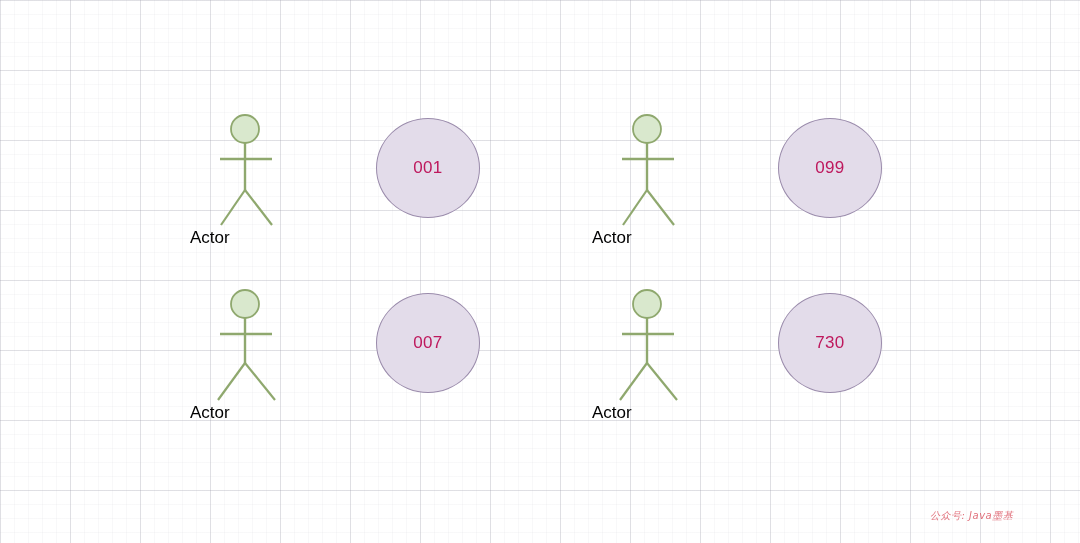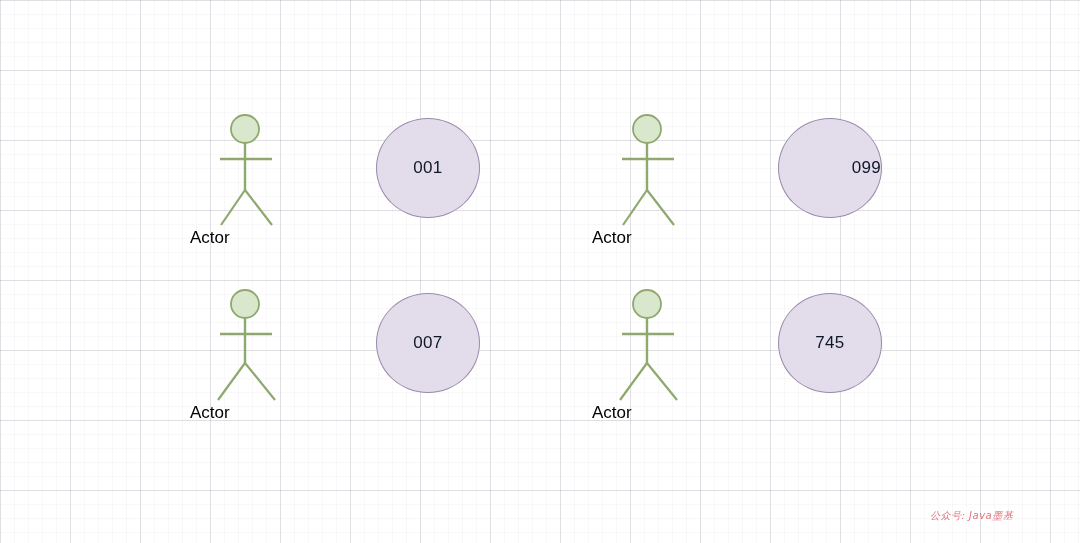--- a/index.html
+++ b/index.html
@@ -58,21 +58,21 @@
     border-radius: 50%;
     background: #e3dcea;
     border: 1.4px solid #9a8bab;
     box-sizing: border-box;
     display: flex;
     align-items: center;
     justify-content: center;
   }
   .usecase-label {
     font-size: 17px;
-    color: #0f172a;
+    color: #be185d;
     font-family: "Liberation Sans", sans-serif;
     letter-spacing: 0.3px;
   }
 
   
   .watermark {
     position: absolute;
     white-space: nowrap;
     pointer-events: none;
     font-family: "DejaVu Sans", sans-serif;
@@ -139,27 +139,27 @@
       <line x1="55" y1="80" x2="28" y2="117" stroke="#8fa86e" stroke-width="2.2"></line>
       <line x1="55" y1="80" x2="85" y2="117" stroke="#8fa86e" stroke-width="2.2"></line>
     </svg>
     <div class="actor-label">Actor</div>
   </div>
 
   <div class="usecase" style="left:376px; top:118px; width:104px; height:100px;">
     <span class="usecase-label">001</span>
   </div>
 
-  <div class="usecase" style="left:778px; top:118px; width:104px; height:100px;justify-content:flex-end;">
+  <div class="usecase" style="left:778px; top:118px; width:104px; height:100px;">
     <span class="usecase-label">099</span>
   </div>
 
   <div class="usecase" style="left:376px; top:293px; width:104px; height:100px;">
     <span class="usecase-label">007</span>
   </div>
 
   <div class="usecase" style="left:778px; top:293px; width:104px; height:100px;">
-    <span class="usecase-label">745</span>
+    <span class="usecase-label">730</span>
   </div>
 
   <div class="watermark watermark-red">公众号: Java墨基</div>
 
 </div>
 
 </body></html>

